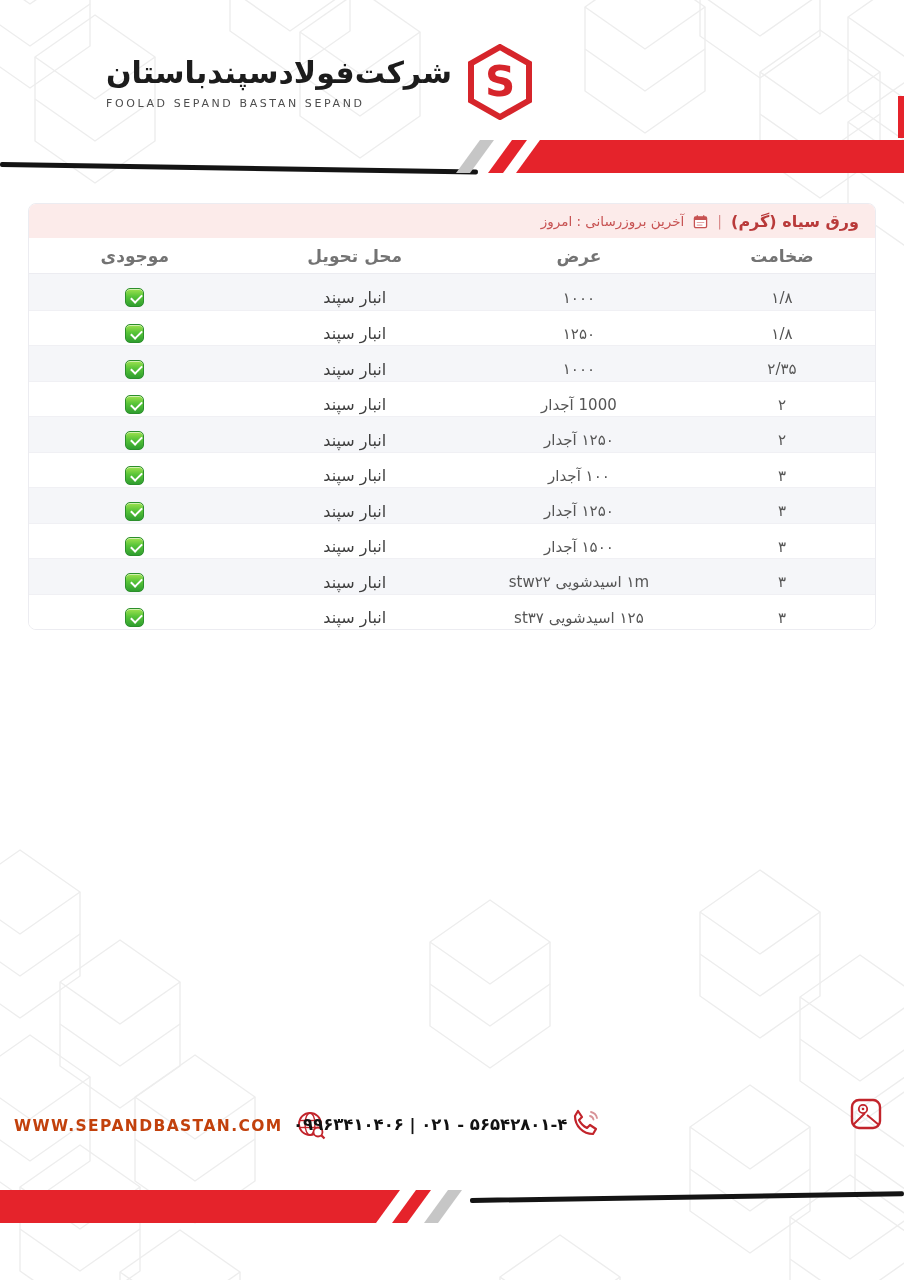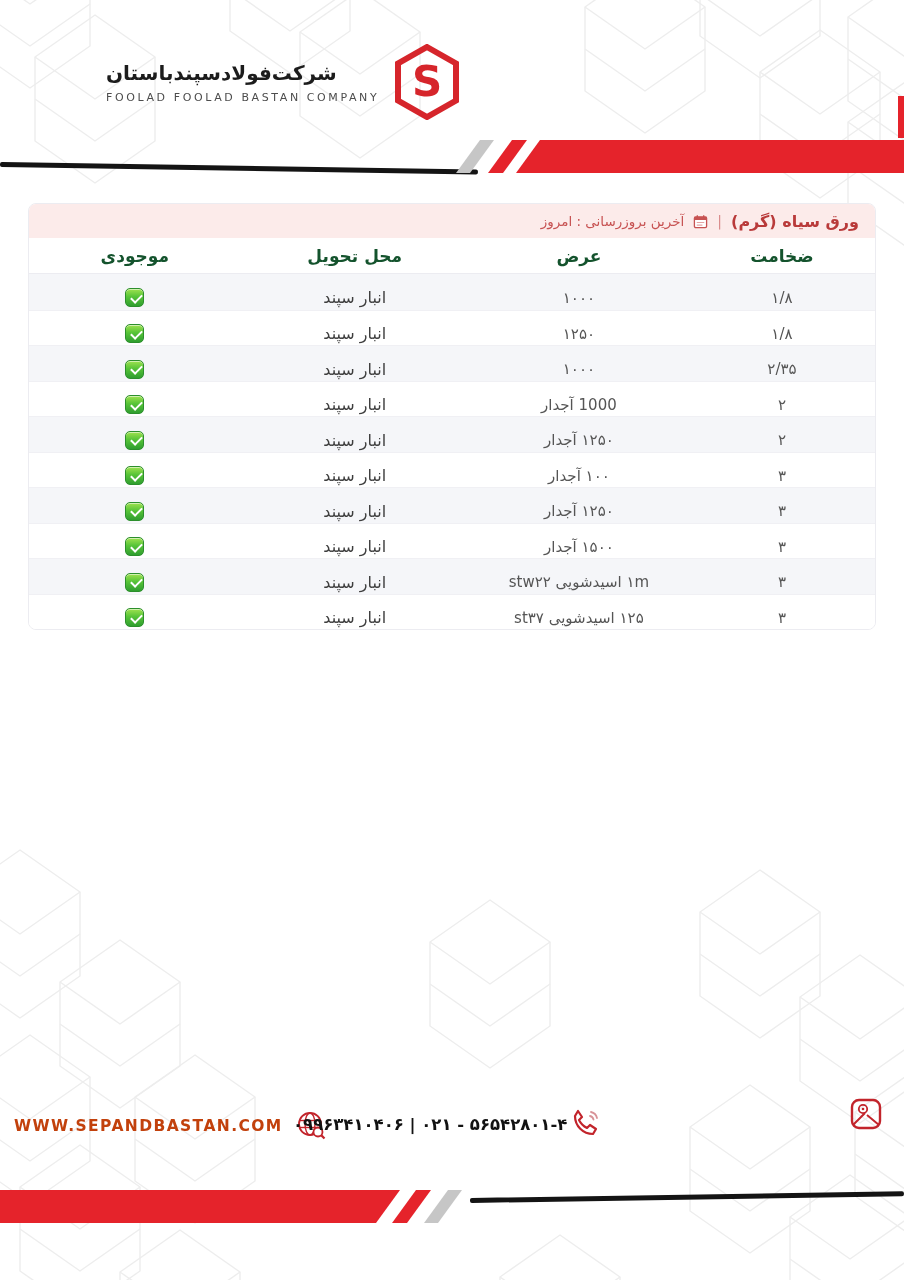--- a/index.html
+++ b/index.html
@@ -6,21 +6,21 @@
   html,body { background:#fff; }
   body { font-family:"DejaVu Sans","Liberation Sans",sans-serif; }
   .page { position:relative; width:904px; height:1280px; background:#ffffff; overflow:hidden; margin:0 auto; }
 
   
   .hex-bg { position:absolute; inset:0; z-index:0; }
 
   
   .logo-group { position:absolute; top:44px; left:106px; z-index:2; display:flex; align-items:center; gap:14px; }
   .logo-text { display:flex; flex-direction:column; align-items:flex-start; }
-  .logo-fa { font-size:20px; font-weight:800; color:#1c1c1c; direction:rtl; line-height:1.2; }
+  .logo-fa { font-size:30px; font-weight:800; color:#1c1c1c; direction:rtl; line-height:1.2; }
   .logo-en { margin-top:6px; font-size:11px; letter-spacing:2.6px; color:#4d4d4d; font-weight:500; white-space:nowrap; }
   .logo-mark { width:68px; height:76px; flex:0 0 auto; }
 
   .edge-sliver { position:absolute; right:0; top:96px; width:6px; height:42px; background:#e5232b; z-index:2; }
 
   
   .band-top { position:absolute; left:0; top:140px; width:904px; height:33px; z-index:2; }
   .band-top .black-line { position:absolute; left:0; top:22px; width:478px; height:5px; background:#141414; transform:rotate(0.9deg); transform-origin:left center; border-radius:2px; }
   .stripe { position:absolute; top:0; height:33px; transform:skewX(-36deg); transform-origin:0 0; }
   .band-top .stripe-gray { left:480px; width:14px; background:#c6c6c6; }
@@ -39,21 +39,21 @@
   
   .price-table { position:absolute; left:28px; top:203px; width:848px; z-index:2; direction:rtl;
       border:1px solid #ececf1; border-radius:8px; background:#fff; overflow:hidden; }
   .table-title { height:34px; background:#fcebea; display:flex; align-items:center; gap:9px; padding:0 16px; }
   .table-title .t-name { color:#b93a3a; font-weight:800; font-size:16px; }
   .table-title .t-sep  { color:#d98a8a; font-size:14px; }
   .table-title .t-upd  { color:#c75252; font-size:13.5px; }
   .cal-icon { width:15px; height:15px; flex:0 0 auto; }
 
   .t-head { display:grid; grid-template-columns:22% 26% 27% 25%; height:36px; align-items:center; background:#fff; border-bottom:1px solid #ececf1; }
-  .t-head span { text-align:center; font-weight:800; font-size:17px; color:#14532d; }
+  .t-head span { text-align:center; font-weight:800; font-size:17px; color:#737373; }
 
   .t-row { display:grid; grid-template-columns:22% 26% 27% 25%; height:35.5px; align-items:center; background:#fff; border-top:1px solid #f0f0f4; }
   .t-row:first-child { border-top:none; }
   .t-row.alt { background:#f5f6f9; }
   .t-row .cell { text-align:center; font-size:15px; color:#555;margin-top:12px; }
   .t-row .cell-delivery { font-size:16px; color:#3d3d3d; }
   .t-row .cell-check { display:flex; justify-content:center; }
 
   .check-box { width:19px; height:19px; border-radius:5px;
       background:linear-gradient(180deg,#9fe24f 0%,#57c438 45%,#2f9e2f 100%);
@@ -105,21 +105,21 @@
     <use href="#hex" x="855" y="1070"></use>
       <use href="#hex" x="690" y="1085"></use>
     <use href="#hex" x="790" y="1175"></use>
       <use href="#hex" x="120" y="1230"></use>
     <use href="#hex" x="500" y="1235"></use>
   </svg>
 
   <div class="logo-group">
     <div class="logo-text">
       <div class="logo-fa">شرکت‌فولادسپندباستان</div>
-      <div class="logo-en">FOOLAD FOOLAD BASTAN COMPANY</div>
+      <div class="logo-en">FOOLAD SEPAND BASTAN SEPAND</div>
     </div>
     <svg class="logo-mark" viewBox="0 0 68 76" aria-hidden="true">
       <polygon points="34,3 63,19.5 63,56.5 34,73 5,56.5 5,19.5" fill="none" stroke="#d6252b" stroke-width="6"></polygon>
       <text x="34" y="52" text-anchor="middle" font-size="42" font-weight="800" fill="#d6252b" font-family="'DejaVu Sans','Liberation Sans',sans-serif">S</text>
     </svg>
   </div>
 
   <div class="edge-sliver"></div>
 
   <div class="band-top">

